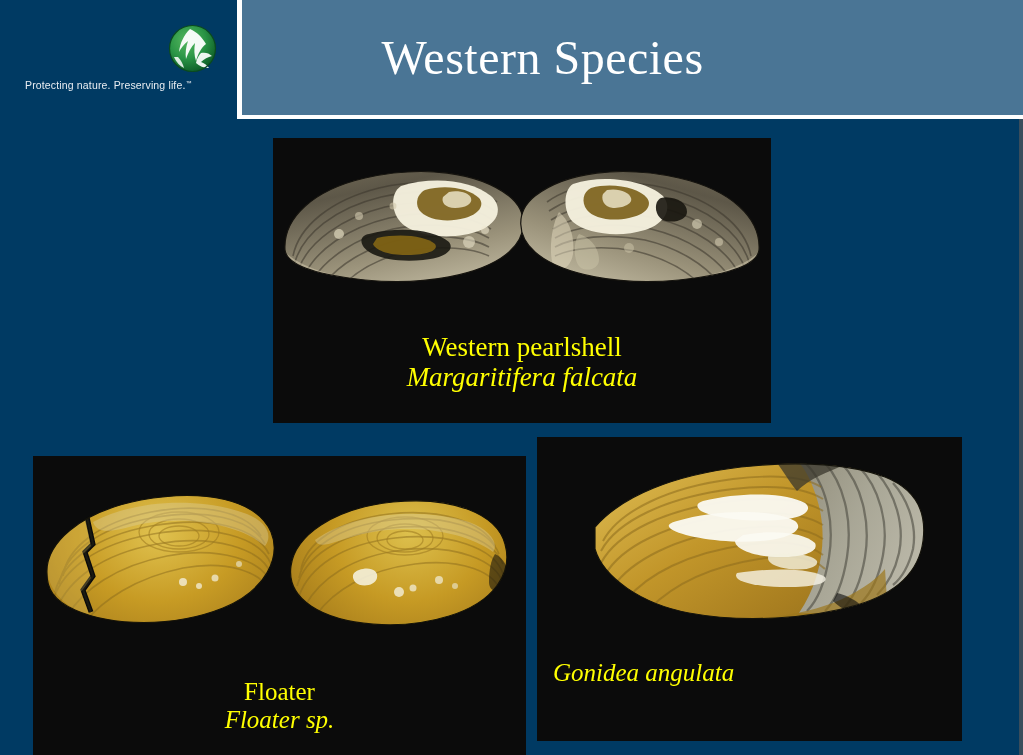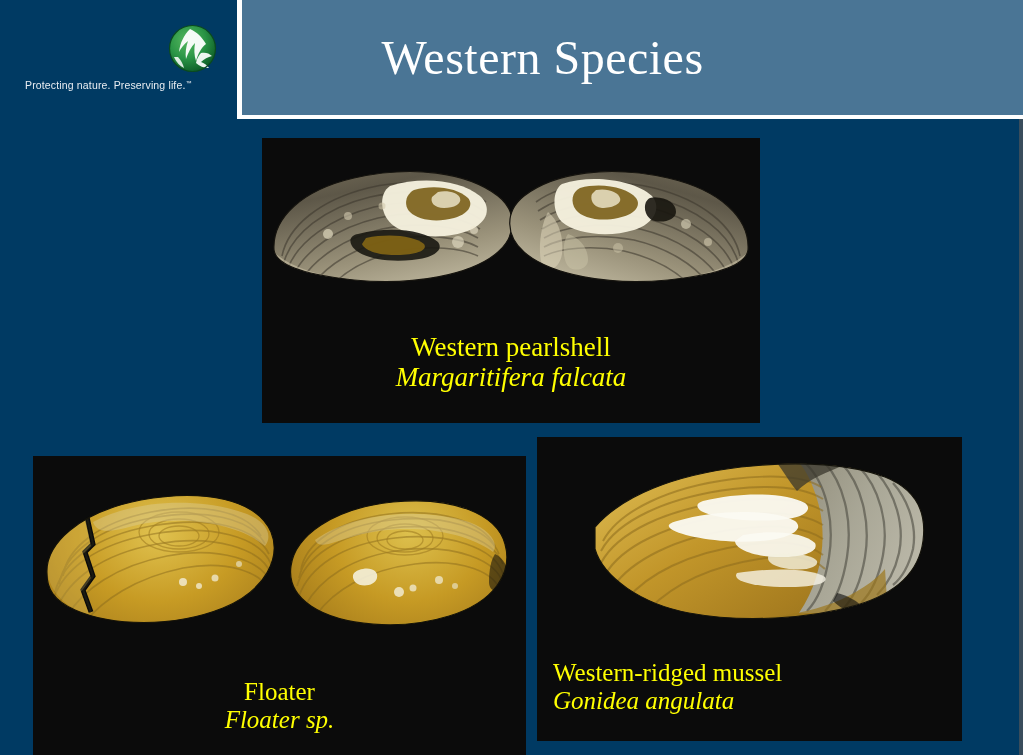--- a/index.html
+++ b/index.html
@@ -124,21 +124,21 @@
     background: #ffffff;
   }
 
   
   .panel {
     position: absolute;
     background: #0b0b0b;
     overflow: hidden;
   }
   #panel-top {
-    left: 262px;
+    left: 273px;
     top: 138px;
     width: 498px;
     height: 285px;
   }
   #panel-bottom-left {
     left: 33px;
     top: 456px;
     width: 493px;
     height: 304px;
   }
@@ -493,19 +493,18 @@
           <path d="M96 162 C140 186 230 190 296 166 C320 156 338 144 348 132 L352 196 L90 196 Z" fill="#9c771d" opacity="0.7"></path>
           <path d="M120 176 C166 194 242 192 300 172 L308 198 L112 198 Z" fill="#b08a22" opacity="0.55"></path>
 
           <path d="M300 156 C316 160 330 170 332 182 C320 180 304 172 296 164 Z" fill="#0b0b0b" opacity="0.6"></path>
         </g>
         <path d="M58 90 C86 58 138 38 204 30 C266 23 316 28 348 40 C378 52 390 74 386 104 C382 134 360 156 320 168 C272 182 206 186 152 176 C104 167 66 140 58 112 Z" fill="none" stroke="#14130c" stroke-width="1.2"></path>
       </svg>
     </div>
 
     <div class="caption" id="caption-bottom-right">
-      <span class="common">Western-ridged mussel</span>
       <span class="scientific">Gonidea angulata</span>
     </div>
   </div>
 
   <div id="right-edge"></div>
 </div>
 
 </body></html>

